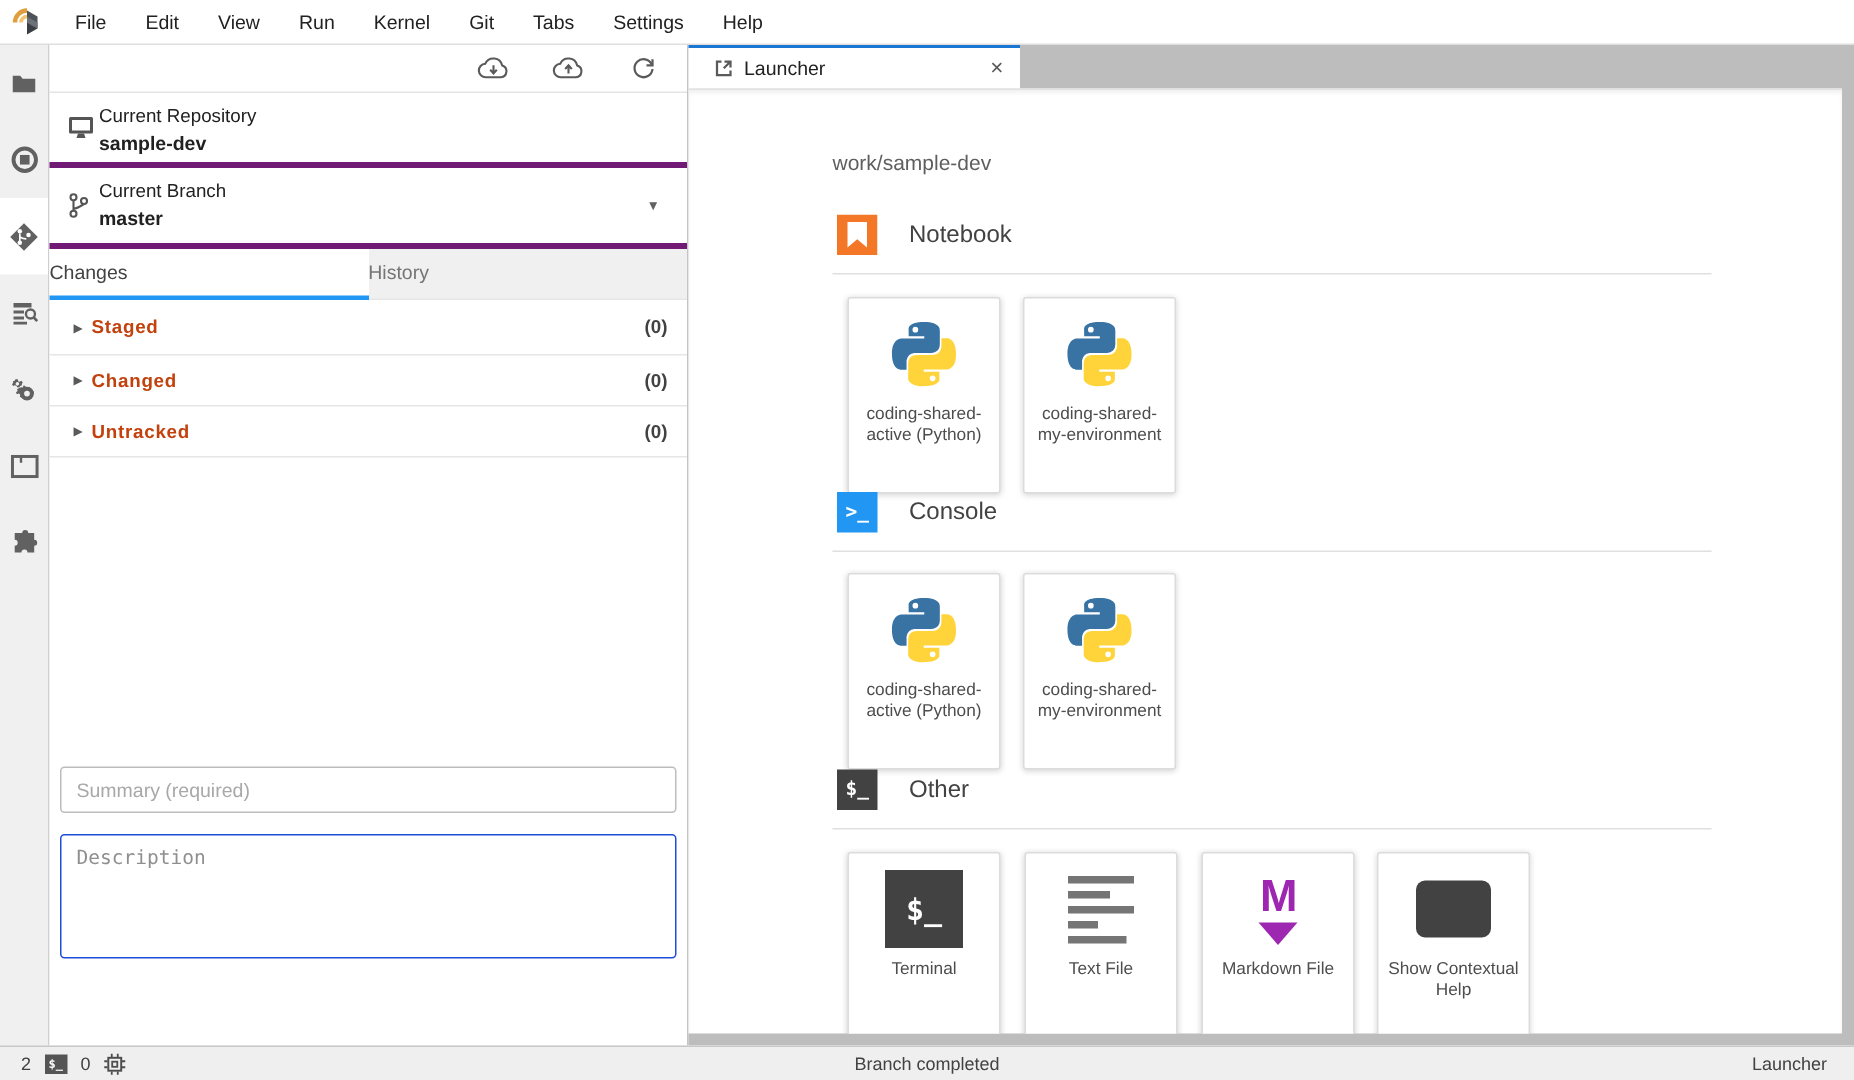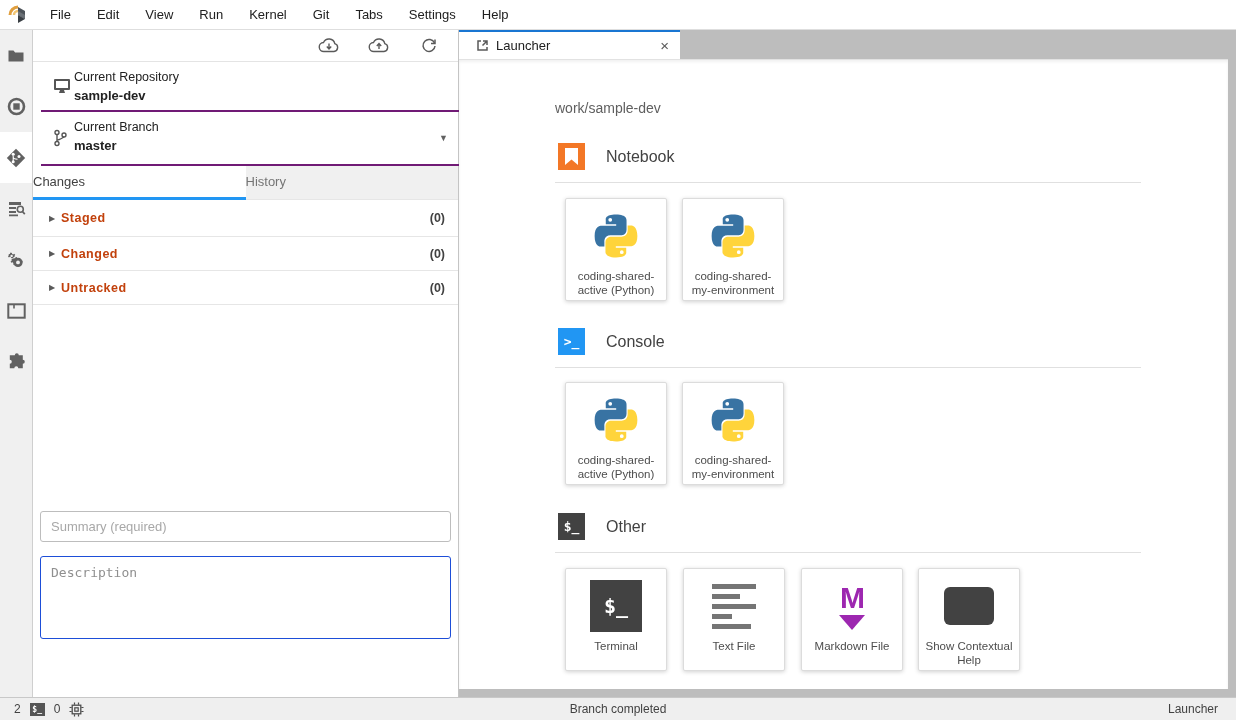--- a/index.html
+++ b/index.html
@@ -23,21 +23,21 @@
   .side-slot svg { display:block; }
 
   
   .gitpanel { position:absolute; left:33px; top:30px; width:426px; height:667px;
               background:#fff; border-right:1px solid #c4c4c4; }
   .git-toolbar { position:absolute; left:0; top:0; width:100%; height:32px;
                  border-bottom:1px solid #e4e4e4; display:flex; align-items:center;
                  justify-content:flex-end; gap:28px; padding-right:18px; }
   .tool-btn { width:22px; height:22px; display:flex; align-items:center; justify-content:center; cursor:pointer; }
 
-  .git-row { position:absolute; left:8px; width:100%; border-bottom:2px solid #701a75; }
+  .git-row { position:absolute; left:0; width:100%; border-bottom:4px solid #701a75; }
   .git-row .row-icon { position:absolute; left:11px; top:50%; transform:translateY(-50%); }
   .git-row .row-label { position:absolute; left:33px; top:8px; font-size:12.5px; color:#212121; }
   .git-row .row-value { position:absolute; left:33px; top:26px; font-size:13px; font-weight:bold; color:#212121; }
   .branch-caret { position:absolute; right:18px; top:50%; transform:translateY(-50%);
                   font-size:9px; color:#616161; cursor:pointer; }
 
   .git-tabs { position:absolute; left:0; top:136px; width:100%; height:34px; display:flex; }
   .git-tab { width:50%; text-align:left; font-size:13px; line-height:31px; cursor:pointer; }
   .git-tab.active { background:#fff; color:#424242; border-bottom:3px solid #2196f3; }
   .git-tab.inactive { background:#f0f0f0; color:#757575; border-bottom:1px solid #e6e6e6; }
@@ -74,21 +74,21 @@
                   background:#fff; border-top:1px solid #e2e2e2;
                   box-shadow:inset 0 2px 3px rgba(0,0,0,0.06); overflow:hidden; }
 
   .cwd { position:absolute; left:96px; top:40px; font-size:14px; color:#5f5f5f; }
 
   .section-head { position:absolute; left:89px; display:flex; align-items:center; }
   .section-icon { width:27px; height:27px; margin-left:10px; flex:none; }
   .section-title { font-size:16px; color:#424242; margin-left:21px; }
   .section-rule { position:absolute; left:96px; width:586px; height:1px; background:#e0e0e0; }
 
-  .card { position:absolute; width:102px; height:103px; background:#fff;
+  .card { position:absolute; width:102px; height:131px; background:#fff;
           border:1px solid #dcdcdc; border-radius:2px;
           box-shadow:0 1px 4px rgba(0,0,0,0.18); cursor:pointer;
           display:flex; flex-direction:column; align-items:center; }
   .card .card-icon { width:52px; height:52px; margin-top:11px; flex:none;
                      display:flex; align-items:center; justify-content:center; }
   .card .card-label { font-size:11.5px; color:#4d4d4d; text-align:center;
                       line-height:1.25; margin-top:7px; padding:0 3px; }
 
   .sq-icon { display:flex; align-items:center; justify-content:center;
              font-family:"DejaVu Sans Mono", monospace; font-weight:bold; color:#fff; }

